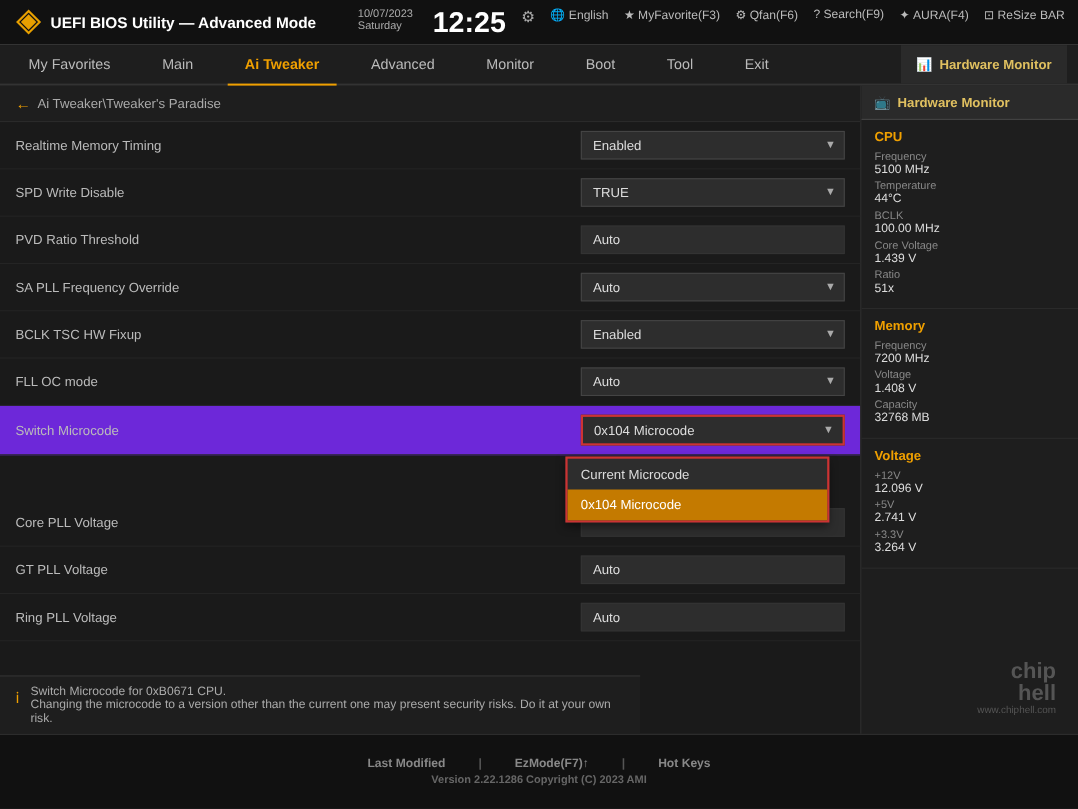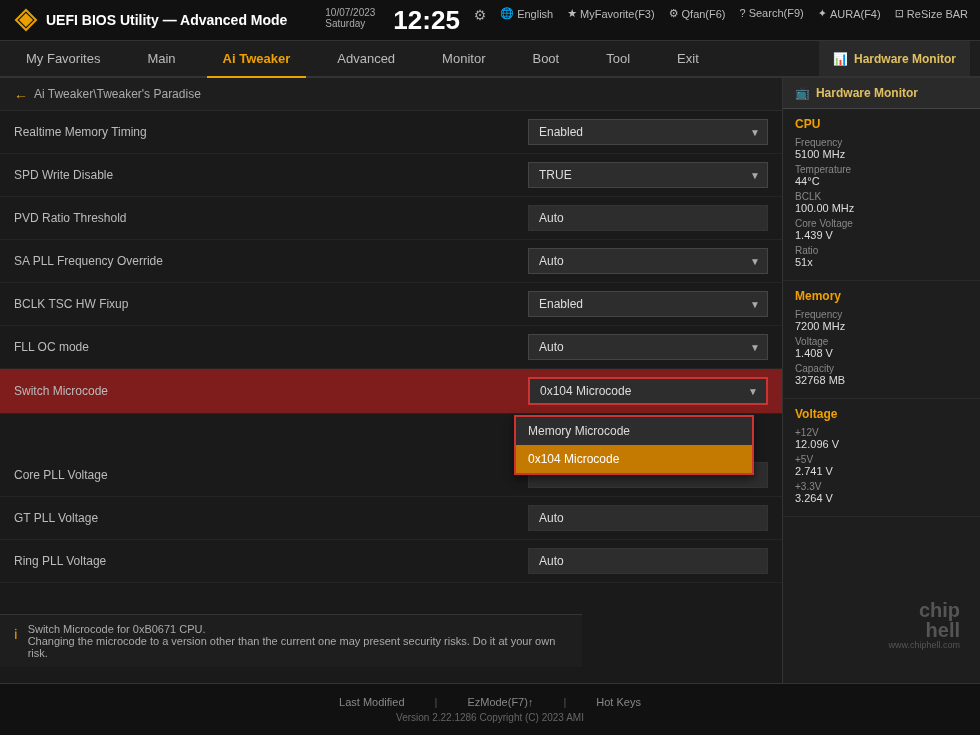--- a/index.html
+++ b/index.html
@@ -171,21 +171,21 @@
       width: 240px;
       background: #2d2d2d;
       border: 1px solid #333;
       color: #ddd;
       padding: 5px 10px;
       font-size: 12px;
     }
 
     
     .switch-microcode-row {
-      background: #7f1d1d;
+      background: #6d28d9;
       position: relative;
     }
     .dropdown-open {
       position: absolute;
       right: 14px;
       top: 38px;
       width: 240px;
       background: #2d2d2d;
       border: 2px solid #cc3333;
       z-index: 100;
@@ -267,28 +267,29 @@
       font-weight: normal;
     }
     .hw-row { margin-bottom: 4px; }
 
     
     .footer-bar {
       position: absolute;
       bottom: 0;
       left: 0;
       right: 0;
-      height: 52px;
+      height: 68px;
       background: #111;
       border-top: 1px solid #333;
       display: flex;
       flex-direction: column;
       align-items: center;
       justify-content: center;
       gap: 4px;
+      font-weight: bold;
     }
     .footer-links {
       display: flex;
       gap: 30px;
       font-size: 11px;
       color: #888;
       align-items: center;
     }
     .footer-links span { cursor: pointer; }
     .footer-sep {
@@ -427,21 +428,21 @@
 
       <div class="setting-row switch-microcode-row" style="position:relative;">
         <span class="setting-label">Switch Microcode</span>
         <div style="position:relative;width:240px;">
           <div style="position:relative;display:flex;align-items:center;background:#2d2d2d;border:2px solid #cc3333;padding:5px 28px 5px 10px;font-size:12px;color:#ddd;cursor:pointer;">
             <span>0x104 Microcode</span>
             <span style="position:absolute;right:8px;color:#aaa;font-size:10px;">▼</span>
           </div>
 
           <div class="dropdown-open">
-            <div class="dropdown-option">Memory Microcode</div>
+            <div class="dropdown-option">Current Microcode</div>
             <div class="dropdown-option selected">0x104 Microcode</div>
           </div>
         </div>
       </div>
 
       <div class="setting-row" style="margin-top:40px;">
         <span class="setting-label">Core PLL Voltage</span>
         <div style="width:240px;">
           <input type="text" class="text-value" value="" style="width: 100%;">
         </div>

